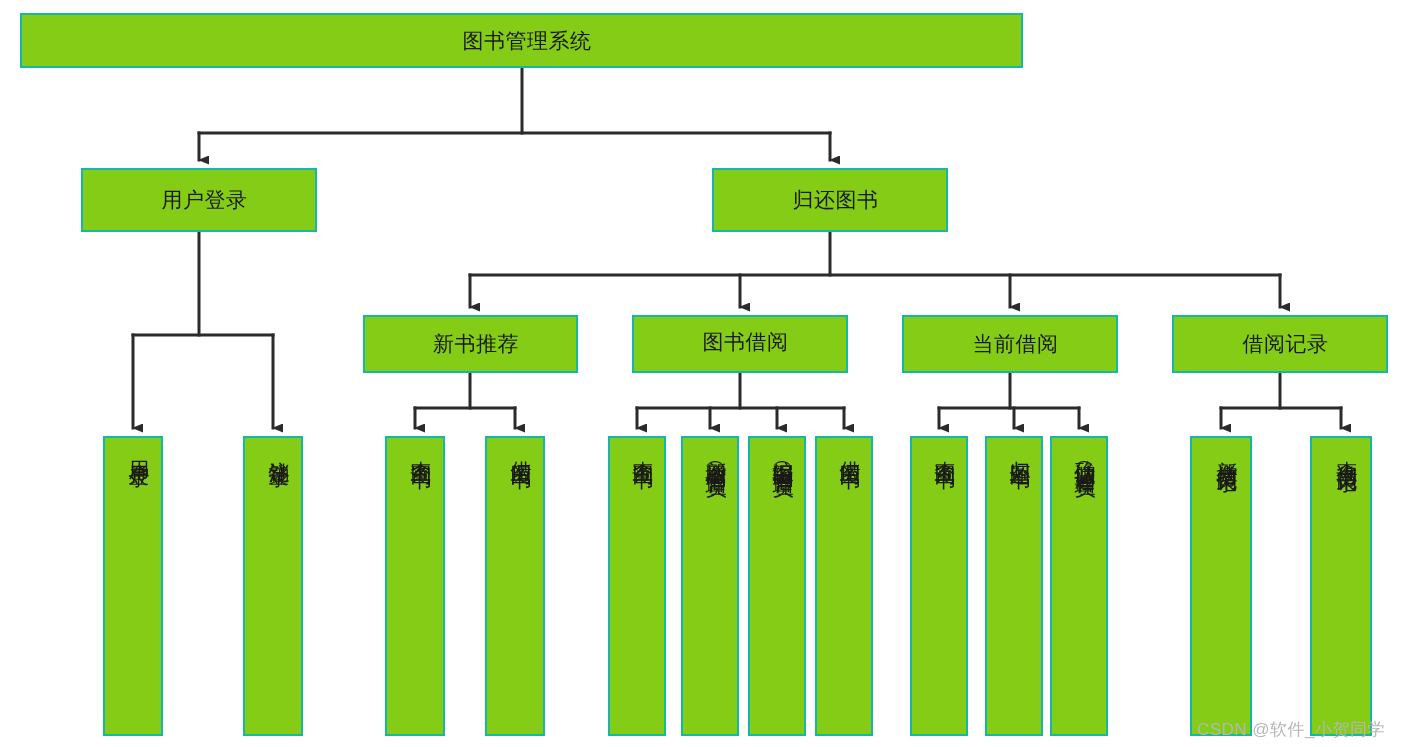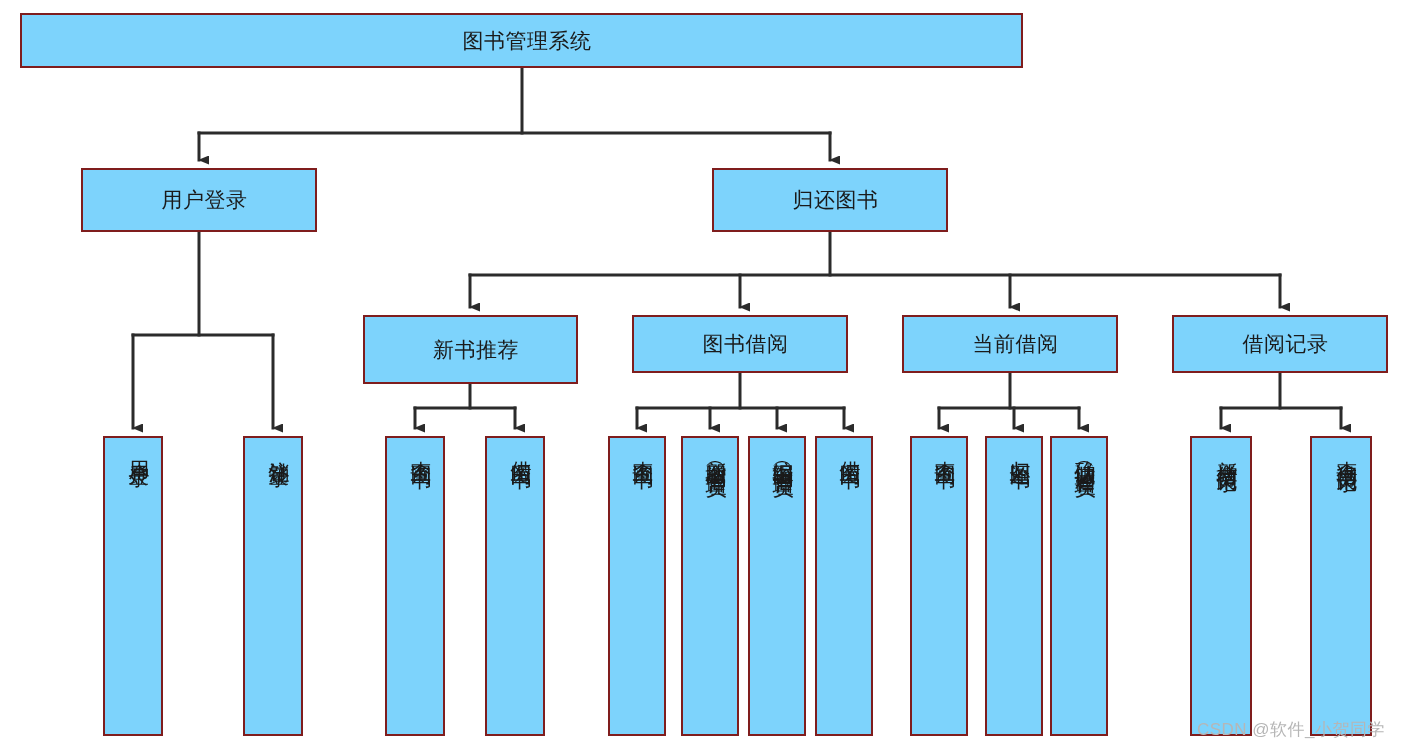--- a/index.html
+++ b/index.html
@@ -24,22 +24,22 @@
     position: absolute;
     left: 0;
     top: 0;
     width: 1405px;
     height: 747px;
     pointer-events: none;
   }
   .node {
     position: absolute;
     box-sizing: border-box;
-    background: #7dd3fc;
-    border: 2px solid #7f1d1d;
+    background: #84cc16;
+    border: 2px solid #14b8a6;
     display: flex;
     align-items: center;
     justify-content: center;
     overflow: hidden;
     padding-left: 11px;
   }
   .node-label {
     color: #1a1a1a;
     text-align: center;
     line-height: 1.12;
@@ -132,24 +132,24 @@
     <span class="node-label">图书管理系统</span>
   </div>
 
   <div class="node horizontal" style="left:81px; top:168px; width:236px; height:64px;">
     <span class="node-label">用户登录</span>
   </div>
   <div class="node horizontal" style="left:712px; top:168px; width:236px; height:64px;">
     <span class="node-label">归还图书</span>
   </div>
 
-  <div class="node horizontal" style="left:363px; top:315px; width:215px; height:69px;">
+  <div class="node horizontal" style="left:363px; top:315px; width:215px; height:58px;">
     <span class="node-label">新书推荐</span>
   </div>
-  <div class="node horizontal" style="left:632px; top:315px; width:216px; height:58px;">
+  <div class="node horizontal" style="left:632px; top:315px; width:216px; height:58px;font-family:Liberation Mono, monospace;">
     <span class="node-label">图书借阅</span>
   </div>
   <div class="node horizontal" style="left:902px; top:315px; width:216px; height:58px;">
     <span class="node-label">当前借阅</span>
   </div>
   <div class="node horizontal" style="left:1172px; top:315px; width:216px; height:58px;">
     <span class="node-label">借阅记录</span>
   </div>
 
   <div class="node vertical" style="left:103px; top:436px; width:60px; height:300px;">

